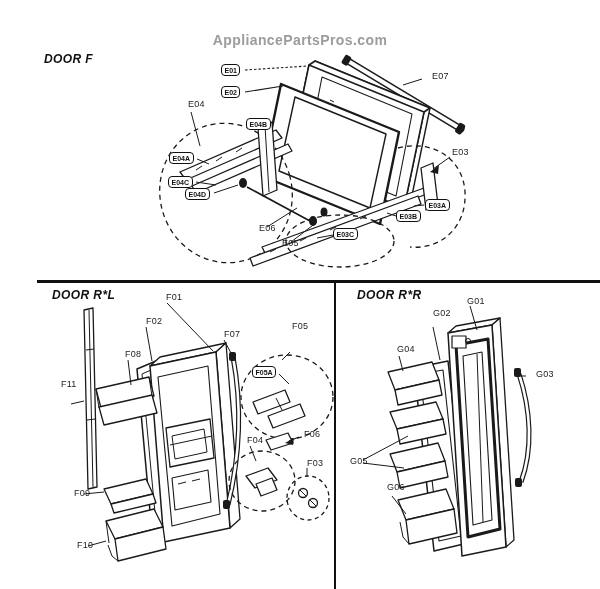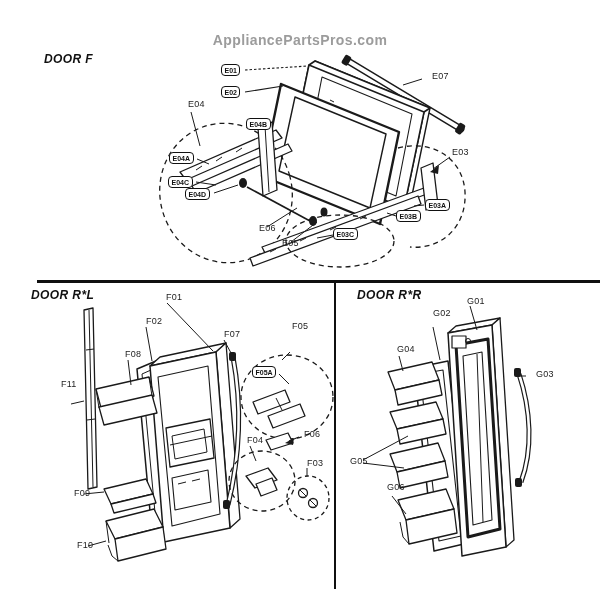--- a/index.html
+++ b/index.html
@@ -208,21 +208,21 @@
 
       <line x1="470" y1="306" x2="477" y2="330" stroke-width="1"></line>
       <line x1="433" y1="327" x2="440" y2="360" stroke-width="1"></line>
     </g>
   </svg>
 
   <div class="divider-h"></div>
   <div class="divider-v"></div>
 
   <div class="section-title" style="left:44px;top:52px">DOOR F</div>
-  <div class="section-title" style="left:31px;top:288px">DOOR R*L</div>
+  <div class="section-title" style="left:52px;top:288px">DOOR R*L</div>
   <div class="section-title" style="left:357px;top:288px">DOOR R*R</div>
 
   <div class="boxed-label" style="left:221px;top:64px">E01</div>
   <div class="boxed-label" style="left:221px;top:86px">E02</div>
   <div class="plain-label" style="left:424px;top:72px">E07</div>
   <div class="plain-label" style="left:180px;top:100px">E04</div>
   <div class="boxed-label" style="left:246px;top:118px">E04B</div>
   <div class="boxed-label" style="left:169px;top:152px">E04A</div>
   <div class="boxed-label" style="left:168px;top:176px">E04C</div>
   <div class="boxed-label" style="left:185px;top:188px">E04D</div>

